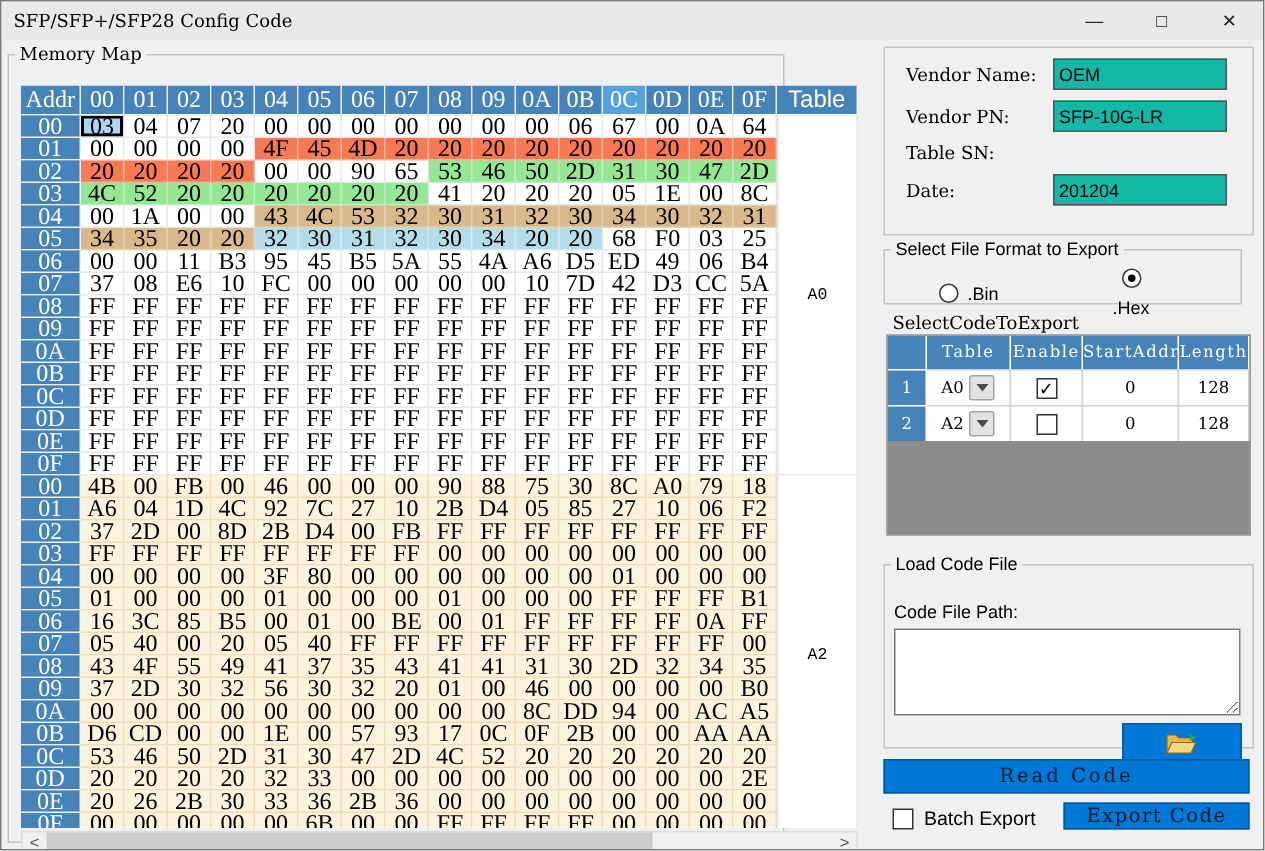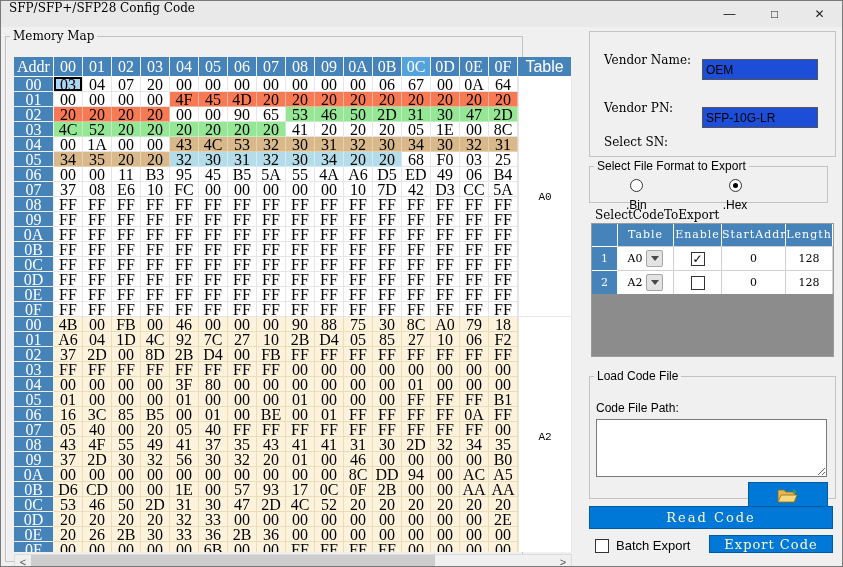--- a/index.html
+++ b/index.html
@@ -3,21 +3,21 @@
 <meta charset="utf-8">
 <style>
   :root{
     --header-blue:#4583b8; --header-highlight:#55a3da; --row-blue:#4583b8;
     --orange:#f87a55; --green:#95e795; --tan:#d9b98b; --light-blue:#b5dde9;
     --cream:#fdf3dd; --selected-bg:#abd5f2; --accent-blue:#0078d7; --table-gray:#8c8c8c;
   }
   *{margin:0;padding:0;box-sizing:border-box;}
   html,body{background:#cfcfcf;font-family:"Liberation Sans",sans-serif;}
   .window{position:relative;width:843px;height:567px;background:#f0f0f0;border:1px solid #7a7a7a;overflow:hidden;}
-  .titlebar{position:absolute;left:0;top:0;width:100%;height:26px;background:#e9e9e9;display:flex;}
+  .titlebar{position:absolute;left:0;top:0;width:100%;height:26px;background:#e9e9e9;display:flex;align-items:center;}
   .title{font-family:"DejaVu Serif",serif;font-size:12px;color:#000;padding-left:8px;flex:1;}
   .winbtn{width:45px;height:26px;display:flex;align-items:center;justify-content:center;font-size:12px;color:#222;}
   .serif{font-family:"DejaVu Serif",serif;}
   fieldset{border:1px solid #c3c3c3;position:absolute;background:#f0f0f0;}
   legend{font-size:12px;padding:0 3px;margin-left:4px;}
   legend.serif{font-family:"DejaVu Serif",serif;}
   
   #mmap-wrap{position:absolute;left:8px;top:14px;width:558px;height:495px;overflow:hidden;}
   #mmap-grid{display:grid;grid-template-columns:40px repeat(16,29px);grid-template-rows:20px;grid-auto-rows:15px;width:504px;
     font-family:Liberation Serif, serif;font-size:16px;}
@@ -36,37 +36,37 @@
   .tlabel{height:240px;background:#fff;border-right:1px solid #e6e6e6;border-bottom:1px solid #e6e6e6;border-left:1px solid #e6e6e6;
     display:flex;align-items:center;justify-content:center;font-family:"Liberation Mono",monospace;font-size:11px;}
   
   .hscroll{position:absolute;left:8px;top:511px;width:558px;height:16px;background:#f0f0f0;border:1px solid #dcdcdc;display:flex;align-items:center;}
   .sarrow{width:16px;height:14px;text-align:center;font-size:11px;color:#555;line-height:14px;}
   .sthumb{height:14px;background:#cdcdcd;width:404px;}
   .strack{flex:1;}
   
   .fieldrow{display:flex;align-items:center;margin:7px 8px 0 8px;}
   .fieldrow label{font-family:"DejaVu Serif",serif;font-size:12px;width:104px;padding-left:6px;}
-  .fieldrow input{width:116px;height:21px;border:1px solid #555;font-size:12px;padding:0 3px;background:#1d4ed8;font-family:"Liberation Sans",sans-serif;margin-top:20px;}
+  .fieldrow input{width:116px;height:21px;border:1px solid #555;font-size:12px;padding:0 3px;background:#14b8a6;font-family:"Liberation Sans",sans-serif;}
   .radio-row{display:flex;margin-top:6px;}
   .radio-item{display:flex;align-items:center;gap:6px;font-size:12px;}
   .radio{width:13px;height:13px;border:1px solid #333;border-radius:50%;background:#fff;position:relative;}
   .radio.on::after{content:"";position:absolute;left:3px;top:3px;width:5px;height:5px;border-radius:50%;background:#000;}
   .sc-label{position:absolute;left:594px;top:207px;font-family:"DejaVu Serif",serif;font-size:12px;}
   .sc-table{position:absolute;left:590px;top:222px;width:243px;height:134px;border:1px solid #9a9a9a;background:var(--table-gray);overflow:hidden;}
   .sc-row{display:grid;grid-template-columns:26px 56px 48px 64px 1fr;}
   .sc-h{background:var(--header-blue);color:#fff;font-family:"DejaVu Serif",serif;font-size:11px;text-align:center;line-height:22px;height:22px;border-right:1px solid #fff;letter-spacing:1px;}
   .sc-num{background:var(--header-blue);color:#fff;font-family:"DejaVu Serif",serif;font-size:11px;text-align:center;line-height:24px;height:24px;border-right:1px solid #fff;border-top:1px solid #fff;}
   .sc-c{background:#fff;font-family:"DejaVu Serif",serif;font-size:11px;text-align:center;line-height:24px;height:24px;border-right:1px solid #d0d0d0;border-top:1px solid #d0d0d0;display:flex;align-items:center;justify-content:center;gap:4px;}
   .ddbtn{width:17px;height:17px;background:#e3e3e3;border:1px solid #a5a5a5;border-radius:2px;display:flex;align-items:center;justify-content:center;}
   .chev{width:0;height:0;border-left:4px solid transparent;border-right:4px solid transparent;border-top:5px solid #4a4a4a;}
   .checkbox{width:14px;height:14px;border:1px solid #333;background:#fff;display:flex;align-items:center;justify-content:center;font-size:12px;line-height:12px;}
   .textarea{position:absolute;left:6px;top:36px;width:231px;height:58px;border:1px solid #7a7a7a;background:#fff;}
   .bluebtn{position:absolute;background:var(--accent-blue);border:1px solid #005a9e;display:flex;align-items:center;justify-content:center;
-    font-family:"DejaVu Serif",serif;font-size:13px;color:#fef9c3;letter-spacing:2px;}
+    font-family:"DejaVu Serif",serif;font-size:13px;color:#0f172a;letter-spacing:2px;}
   .folder-btn{left:158px;top:99px;width:80px;height:25px;}
   .readcode{left:588px;top:505px;width:244px;height:23px;}
   .exportcode{left:708px;top:534px;width:124px;height:18px;letter-spacing:1px;}
   .batch{position:absolute;left:594px;top:537px;display:flex;align-items:center;gap:7px;font-size:13px;}
 </style>
 </head>
 <body>
 
 <div class="window">
   <div class="titlebar">
@@ -659,32 +659,32 @@
   <fieldset style="left:588px;top:30px;width:247px;height:126px;">
     <div class="fieldrow">
       <label>Vendor Name:</label>
       <input value="OEM" style="">
     </div>
     <div class="fieldrow">
       <label>Vendor PN:</label>
       <input value="SFP-10G-LR" style="">
     </div>
     <div class="fieldrow">
-      <label>Select SN:</label>
+      <label>Table SN:</label>
     </div>
     <div class="fieldrow">
       <label>Date:</label>
       <input value="201204" style="">
     </div>
   </fieldset>
 
   <fieldset style="left:588px;top:158px;width:239px;height:44px;">
     <legend>Select File Format to Export</legend>
     <div class="radio-row">
-      <div class="radio-item" style="margin-left:36px;flex-direction:column;">
+      <div class="radio-item" style="margin-left:36px;">
         <span class="radio"></span>
         <span>.Bin</span>
       </div>
       <div class="radio-item" style="margin-left:76px;flex-direction:column;">
         <span class="radio on"></span>
         <span>.Hex</span>
       </div>
     </div>
   </fieldset>
 

